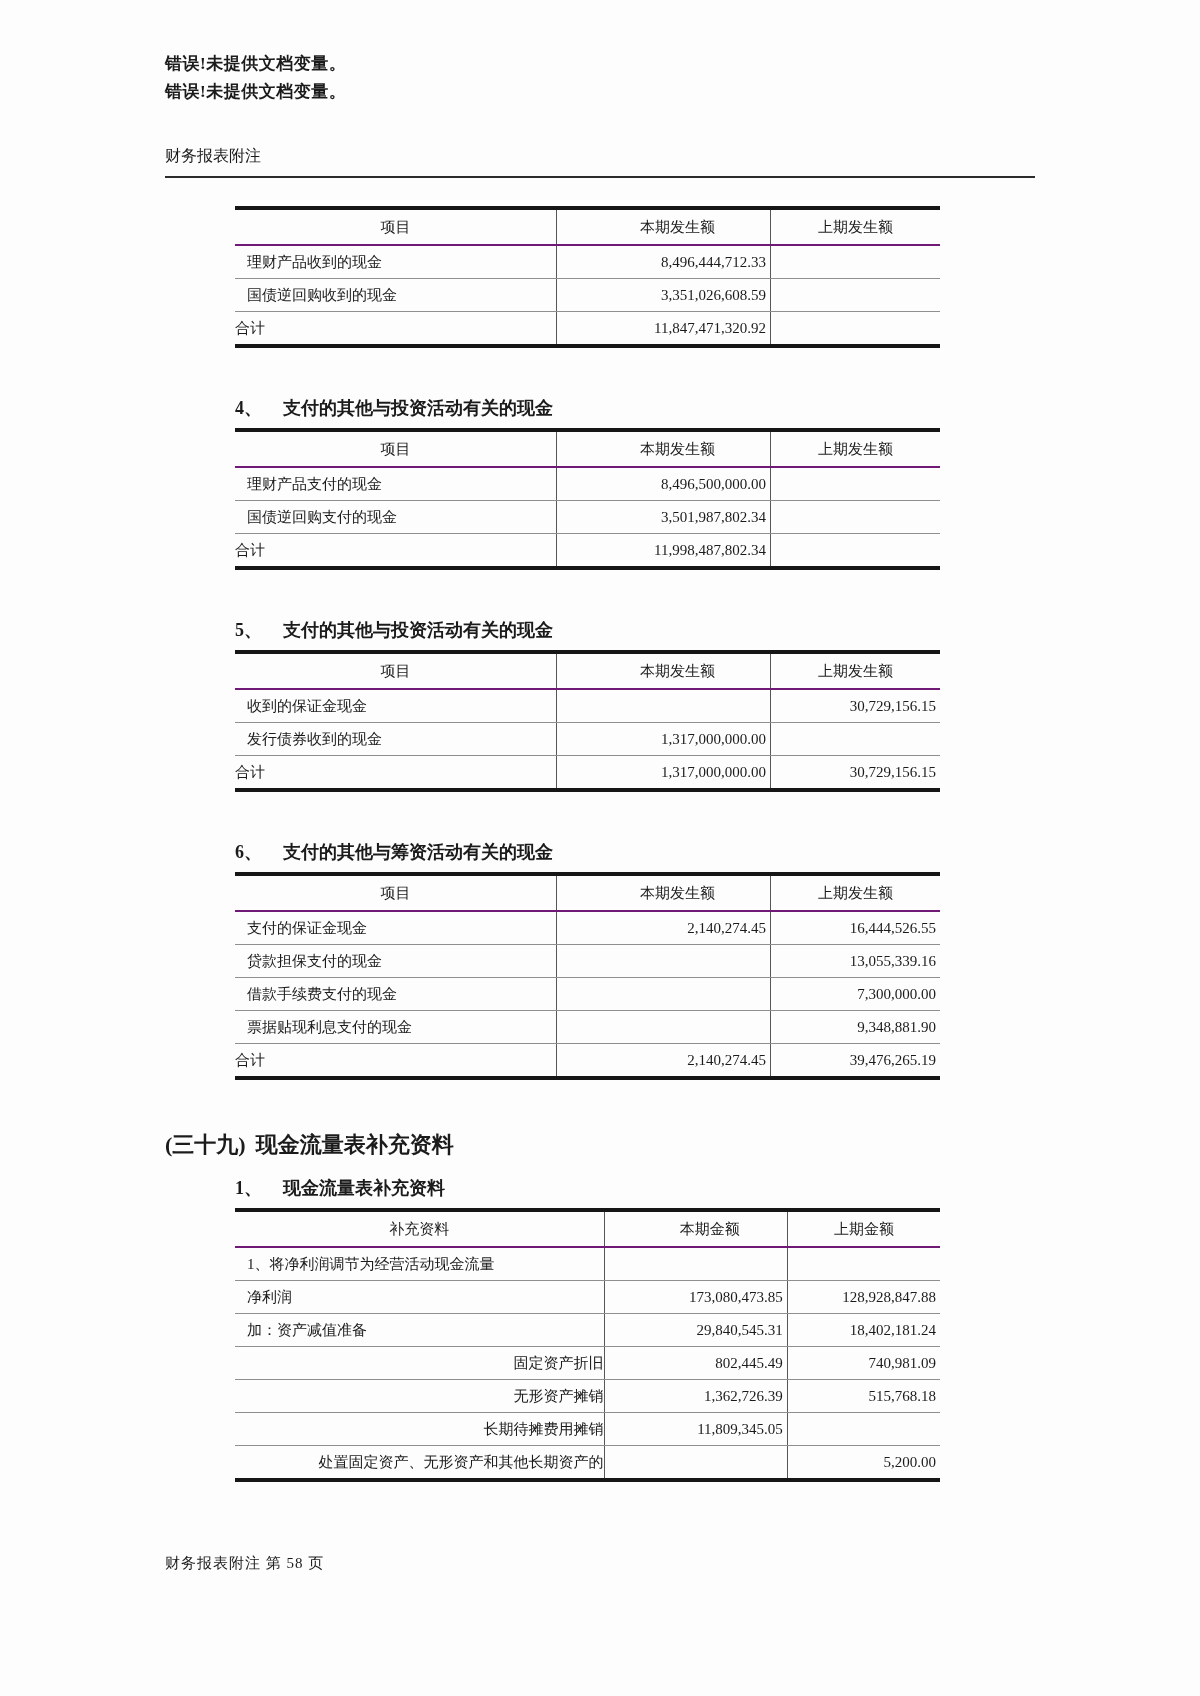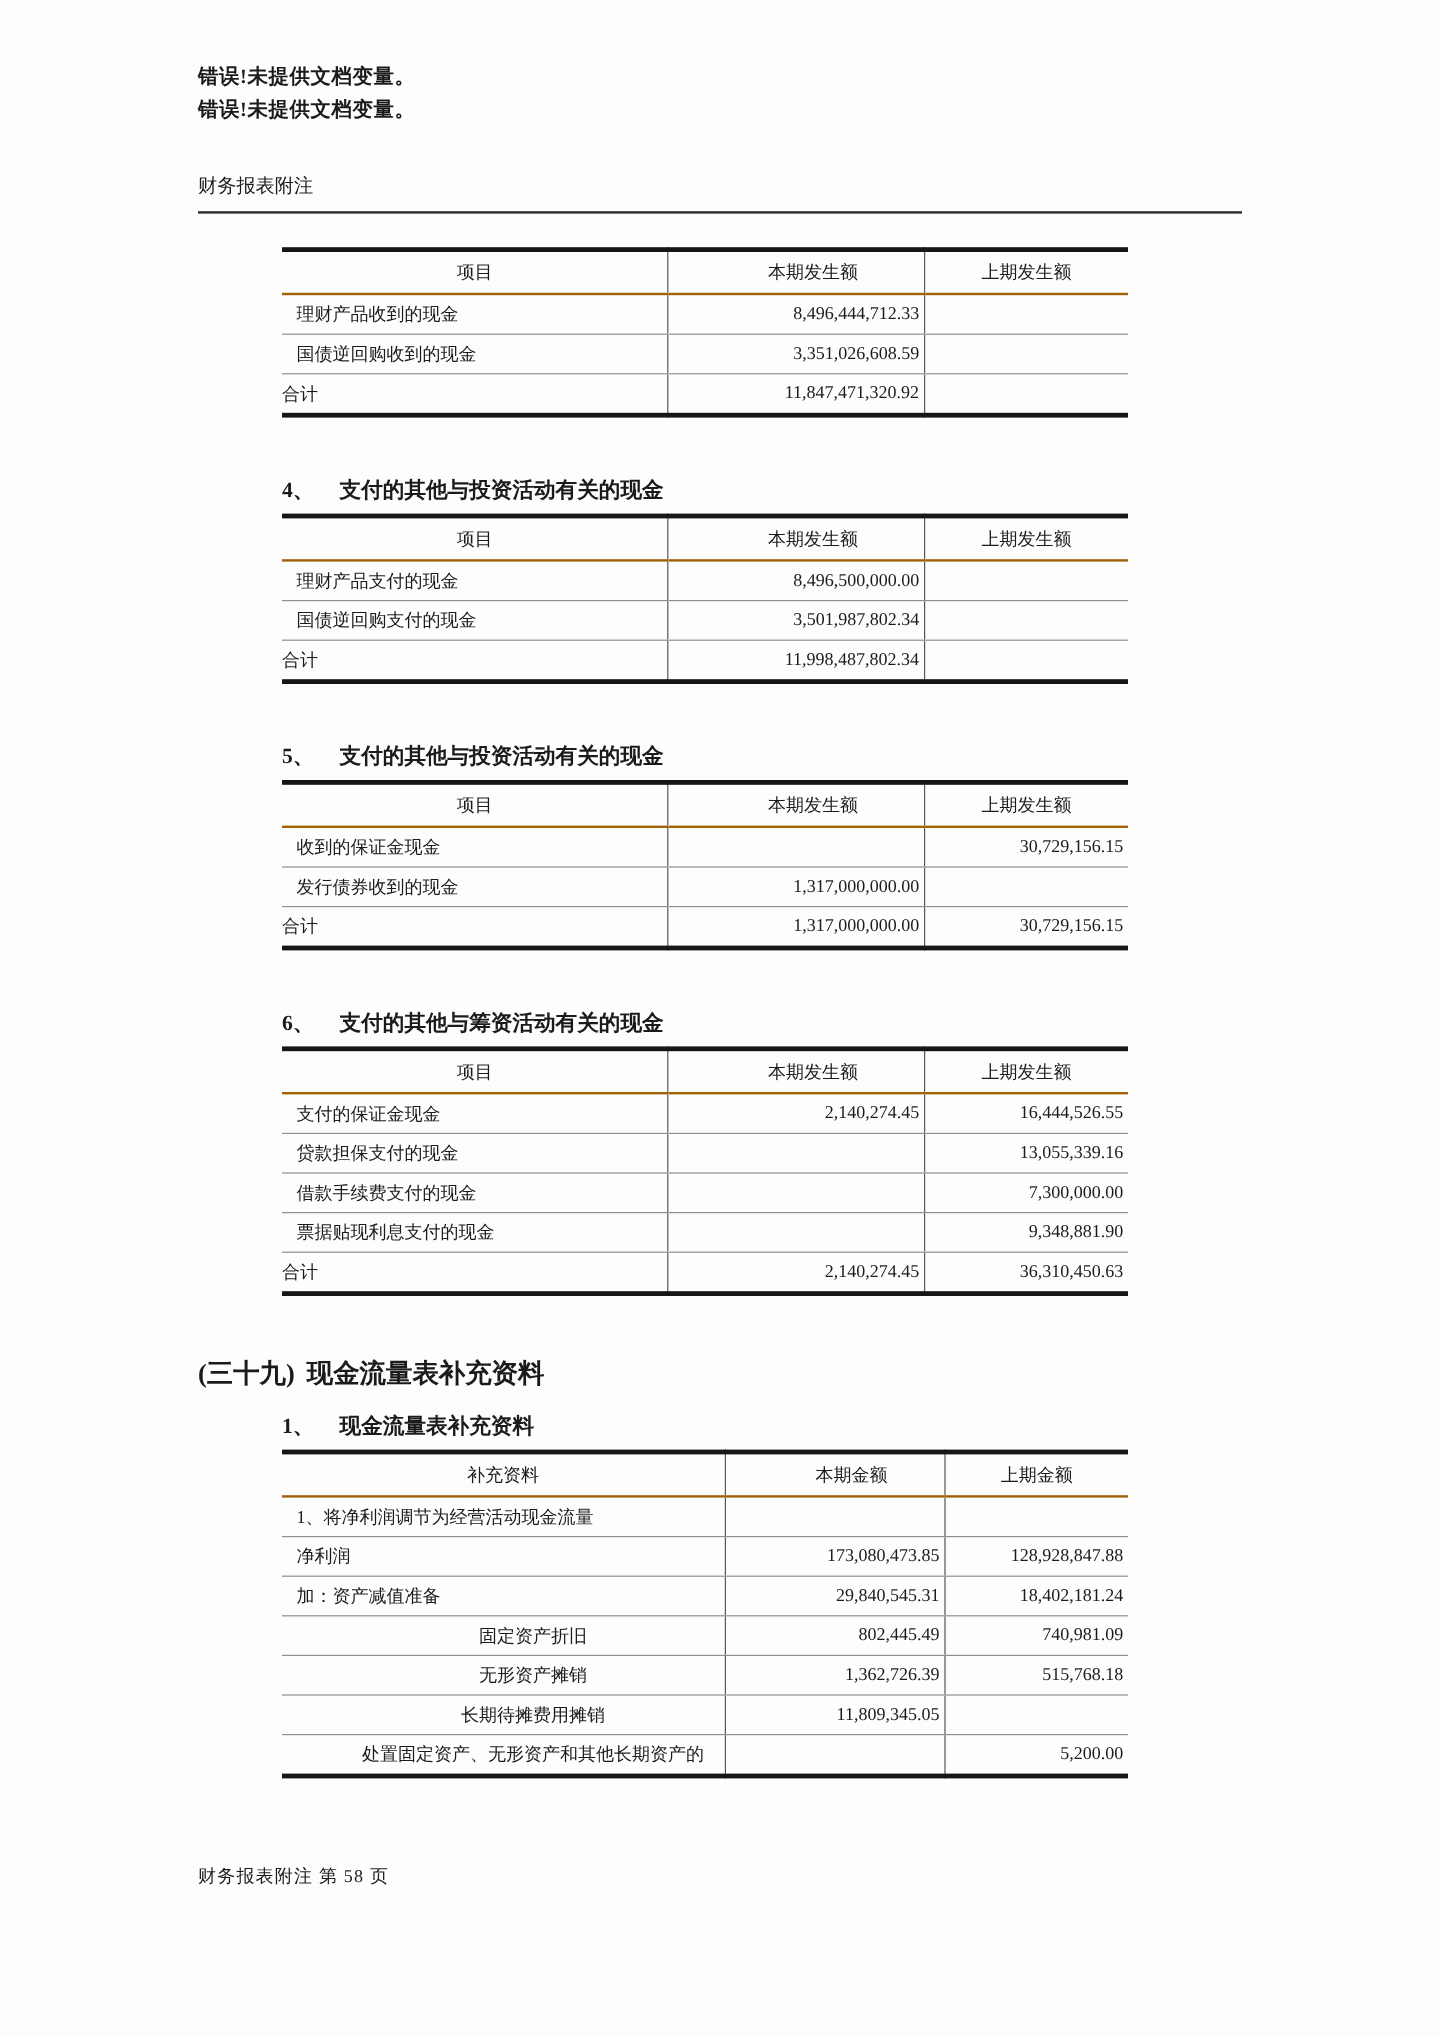--- a/index.html
+++ b/index.html
@@ -42,40 +42,40 @@
     border-bottom: 4px solid #161616;
     margin-top: 28px;
   }
   table.fin.after-heading { margin-top: 0; }
   .fin th, .fin td {
     padding: 0; font-weight: normal;
     overflow: hidden; white-space: nowrap;
   }
   .fin th {
     height: 34px; font-size: 15px; text-align: center;
-    border-bottom: 2px solid #a16207;
+    border-bottom: 2px solid #701a75;
   }
   .fin td {
     height: 32px; font-size: 15px;
     border-bottom: 1px solid #8f8f8f;
   }
   .fin th:nth-child(2), .fin td:nth-child(2),
   .fin th:nth-child(3), .fin td:nth-child(3) { border-left: 1px solid #575757; }
   .fin th:nth-child(1) { width: 47.5%; }
   .fin th:nth-child(2) { width: 27.5%; padding-left: 28px; }
   .fin th:nth-child(3) { width: 25%; }
   .fin.wide th:nth-child(1) { width: 54.5%; }
   .fin.wide th:nth-child(2) { width: 23%; }
   .fin.wide th:nth-child(3) { width: 22.5%; }
 
   .fin td:nth-child(2), .fin td:nth-child(3) {
     text-align: right; padding-right: 4px;
   }
   .fin tr.item td:first-child { text-align: left; padding-left: 12px; }
-  .fin tr.indent td:first-child { text-align: center; padding-left: 50px; margin-top: 22px; }
+  .fin tr.indent td:first-child { text-align: right; padding-left: 50px; margin-top: 22px; }
   .fin tr.sum td:first-child { text-align: left; }
 
   
   .page-footer {
     margin-top: 72px; width: 870px;
     text-align: left; font-size: 15px; letter-spacing: 1px;
   }
 </style>
 </head>
 <body>
@@ -208,21 +208,21 @@
             <td>7,300,000.00</td>
           </tr>
           <tr class="item">
             <td>票据贴现利息支付的现金</td>
             <td></td>
             <td>9,348,881.90</td>
           </tr>
           <tr class="sum">
             <td>合计</td>
             <td>2,140,274.45</td>
-            <td>36,310,450.63</td>
+            <td>39,476,265.19</td>
           </tr>
         </tbody>
       </table>
 
     <div class="part-heading">
       <span class="pnum">(三十九)</span><span>现金流量表补充资料</span>
     </div>
 
     <div class="sec-heading sub-heading">
       <span class="num">1、</span>

